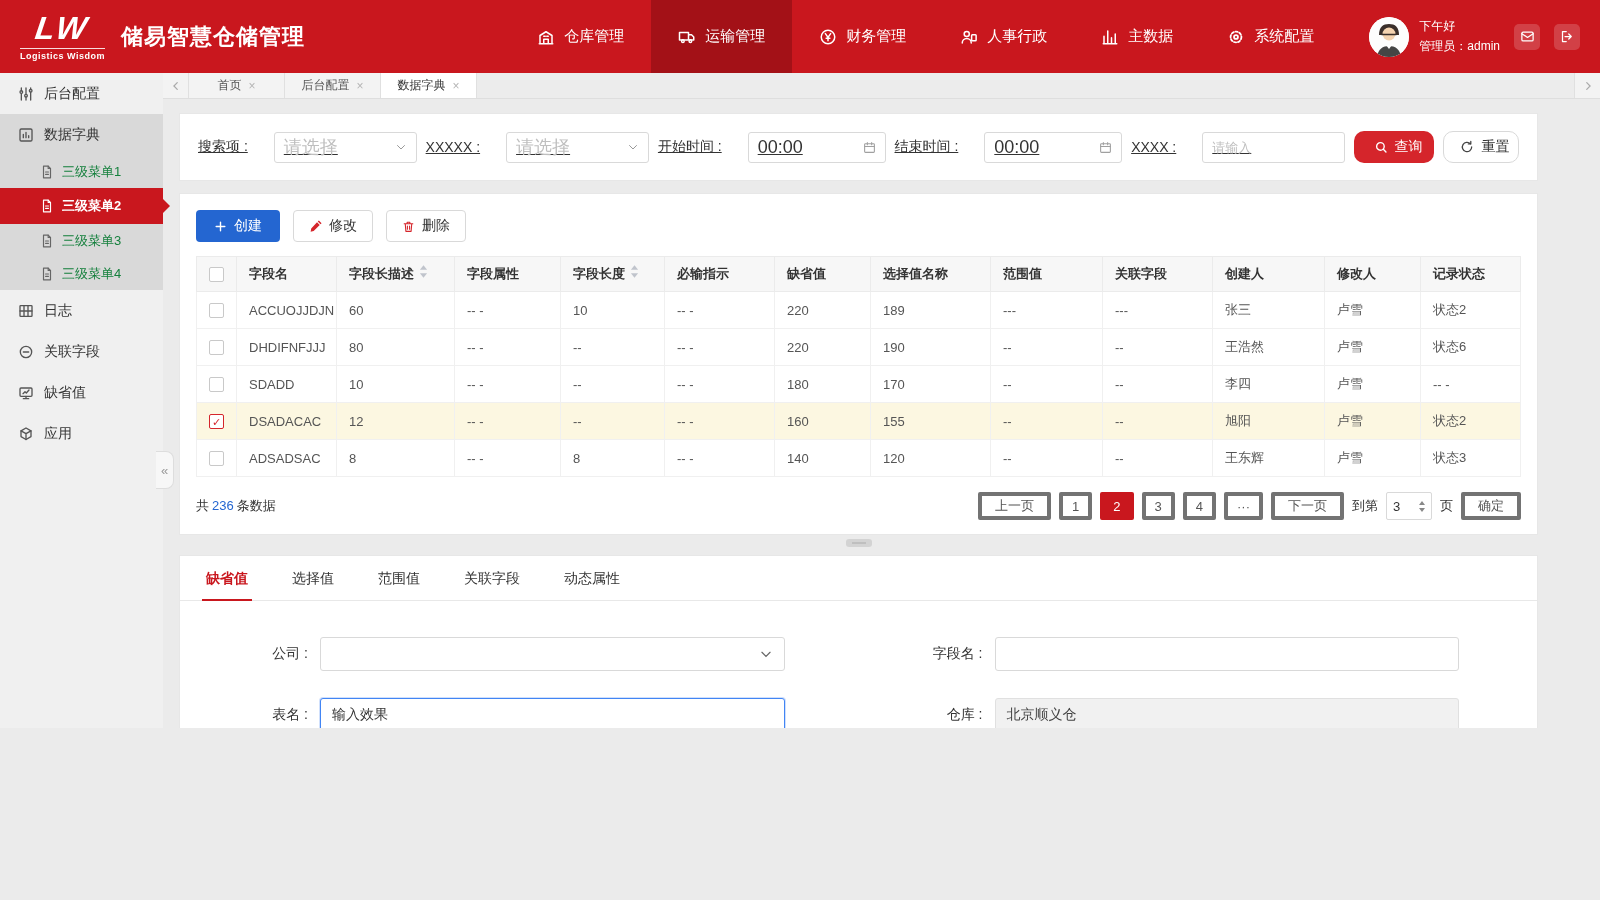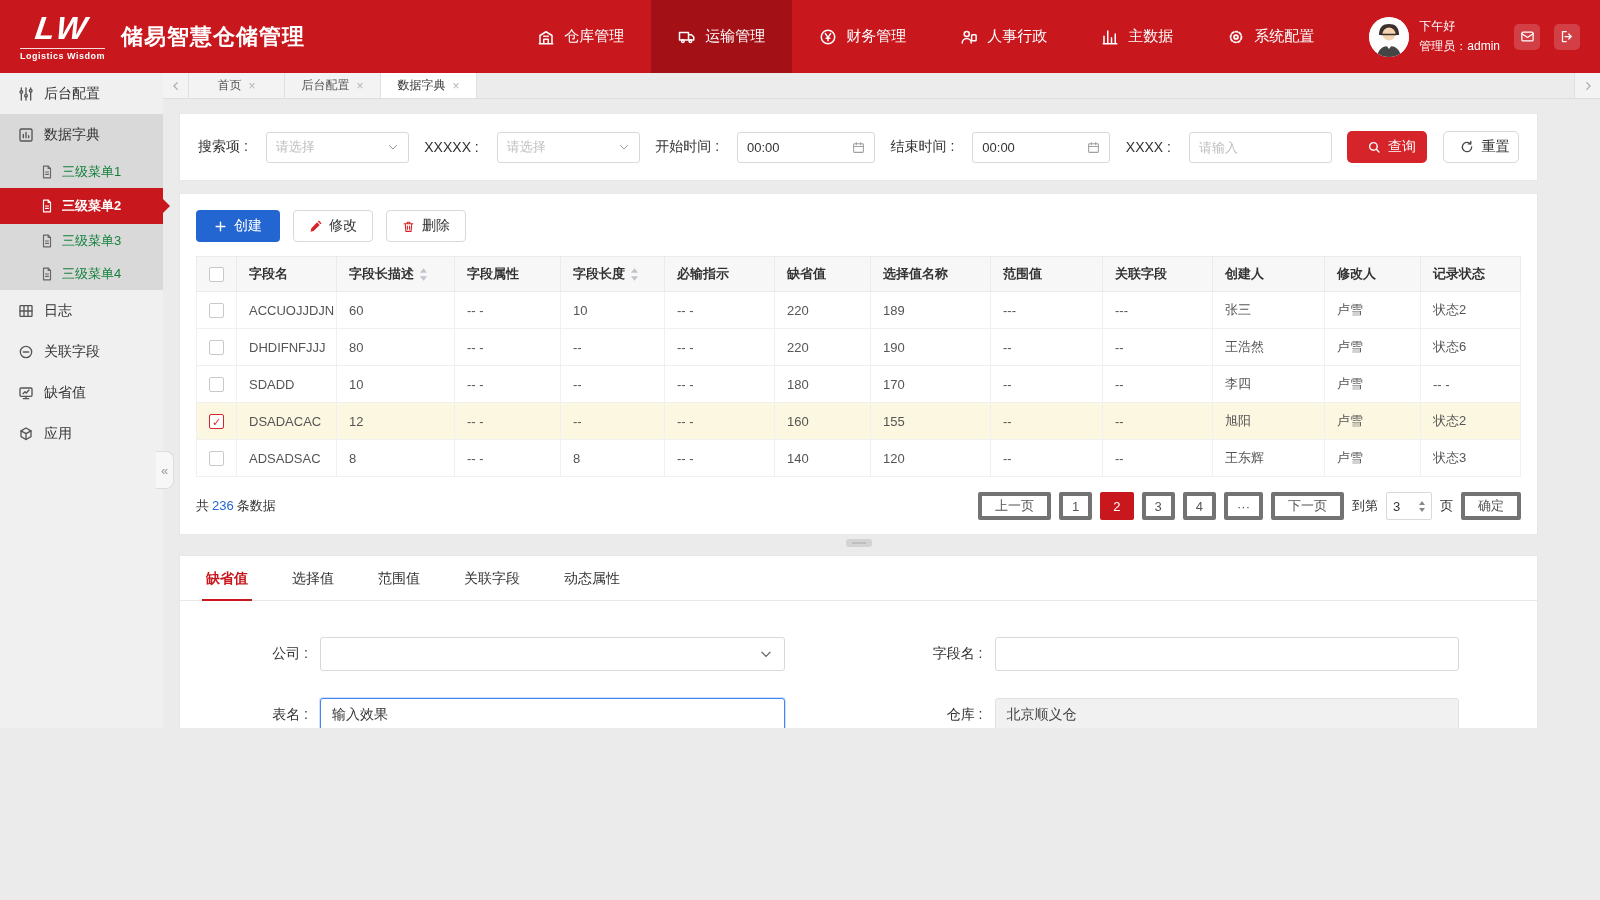--- a/index.html
+++ b/index.html
@@ -50,46 +50,46 @@
     color:#555; background:#f3f3f3; border-right:1px solid #e0e0e0; cursor:pointer; }
   .tab.active { background:#fff; color:#333; }
   .tab-close { color:#b5b5b5; font-size:12px; cursor:pointer; }
 
   
   .content { flex:1; padding:14px 62px 0 16px; overflow:hidden; }
   .card { background:#fff; border:1px solid #e7e7e7; }
 
   
   .search-card { height:68px; display:flex; align-items:center; justify-content:space-between; padding:0 18px; margin-bottom:12px; }
-  .sgroup { display:flex; align-items:center; gap:18px; font-size:14px; color:#333; }
+  .sgroup { display:flex; align-items:center; gap:26px; font-size:14px; color:#333;text-decoration:underline; }
   .sbox { height:31px; border:1px solid #d9d9d9; border-radius:3px; background:#fff; display:flex;
-    align-items:center; padding:0 9px; font-size:13px; cursor:pointer; }
+    align-items:center; padding:0 9px; font-size:18px; cursor:pointer; }
   .sselect { width:143px; justify-content:space-between; }
   .stime { width:138px; justify-content:space-between; color:#333; }
   .ph { color:#bfbfbf; }
   .sinput { width:143px; height:31px; border:1px solid #d9d9d9; border-radius:3px; padding:0 9px; font-size:13px;
     font-family:inherit; color:#333; outline:none; }
   .sinput::placeholder { color:#bfbfbf; }
-  .btn { display:inline-flex; align-items:center; justify-content:center; gap:7px; border-radius:5px;
+  .btn { display:inline-flex; align-items:center; justify-content:center; gap:7px; border-radius:10px;
     font-size:14px; cursor:pointer; border:1px solid transparent; font-family:inherit;padding-left:8px; }
   .btn-query { width:80px; height:32px; background:#d5252b; color:#fff; }
   .btn-reset-top { width:76px; height:32px; background:#fff; border-color:#d9d9d9; color:#333; }
 
   
   .table-card { padding:16px 16px 14px; margin-bottom:4px; }
   .toolbar { display:flex; gap:13px; margin-bottom:14px; }
   .btn-create { height:32px; padding:0 17px; background:#2466d1; color:#fff; border-radius:4px; }
   .btn-plain { height:32px; padding:0 15px; background:#fff; border-color:#d9d9d9; color:#333; border-radius:4px; }
   table { width:100%; border-collapse:collapse; font-size:13px; table-layout:fixed; }
   th { background:#f7f7f7; border:1px solid #ebebeb; height:35px; font-weight:bold; color:#333; text-align:left; padding:0 12px; }
   td { border:1px solid #f0f0f0; height:37px; color:#555; padding:0 12px; overflow:hidden; white-space:nowrap; }
   tr.selected td { background:#fcf7e1; }
   .cb-cell { text-align:center; padding:0; }
   th.cb-cell { padding:0; }
-  .th-inner { display:flex; align-items:center; gap:5px; }
+  .th-inner { display:flex; gap:5px; }
   .checkbox { display:inline-block; width:15px; height:15px; border:1px solid #c9c9c9; border-radius:2px;
     background:#fff; vertical-align:middle; cursor:pointer; line-height:13px; text-align:center; }
   .checkbox.checked { border-color:#d5252b; color:#d5252b; }
   .checkbox.checked::after { content:"✓"; font-size:11px; font-weight:bold; }
 
   
   .pg-row { display:flex; align-items:center; justify-content:space-between; margin-top:15px; font-size:13px; }
   .pg-total { color:#333; }
   .pg-total b { color:#2466d1; font-weight:normal; margin:0 3px; }
   .pg-right { display:flex; align-items:center; gap:8px; }

